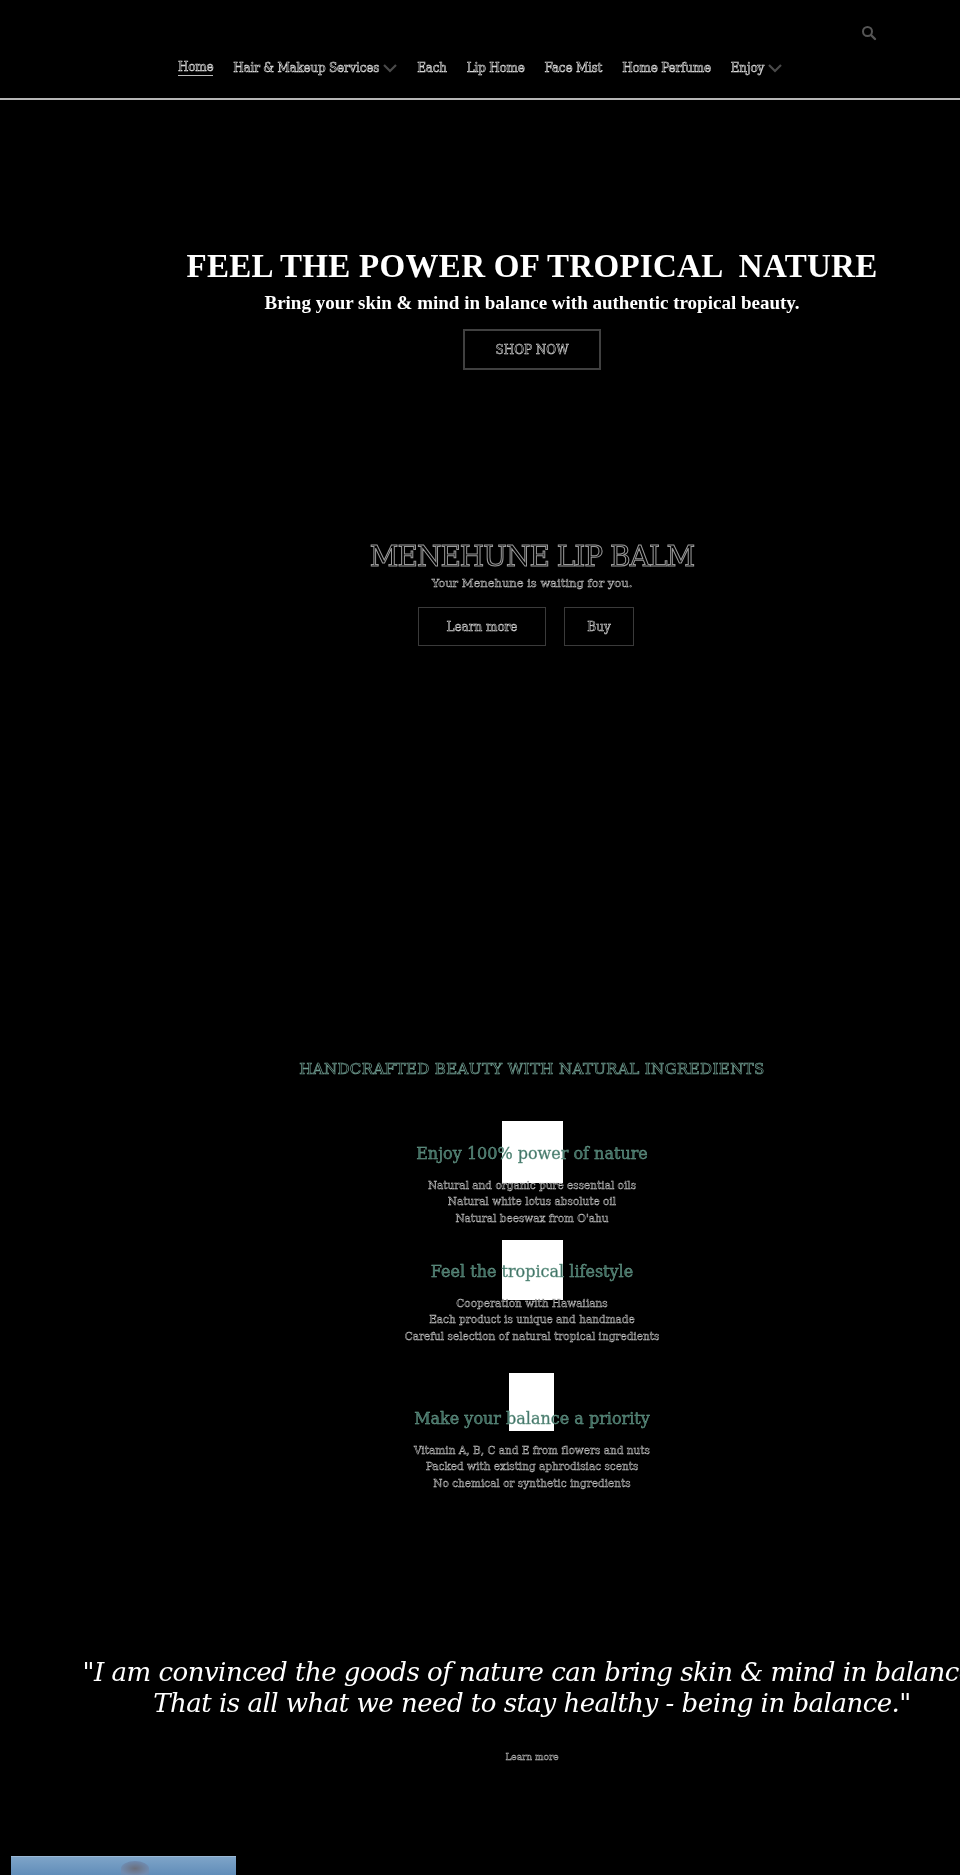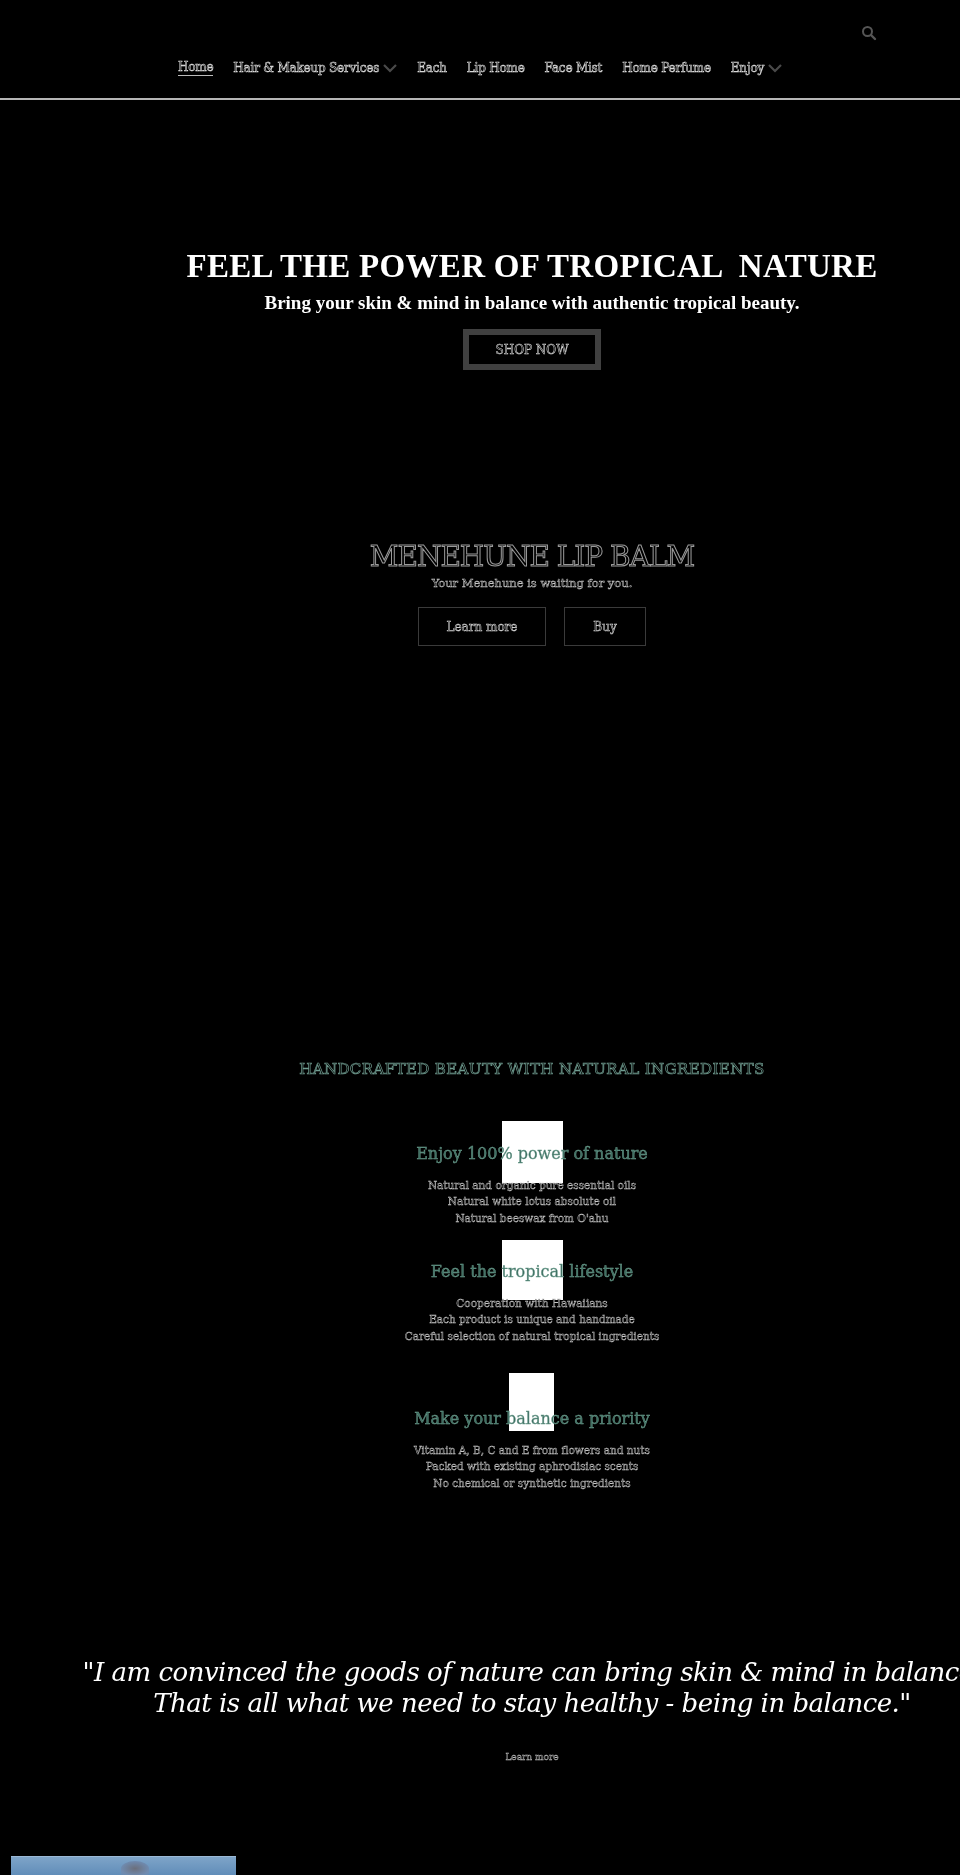--- a/index.html
+++ b/index.html
@@ -6,21 +6,21 @@
     body { width: 960px; height: 1875px; position: relative; overflow: hidden; font-family: "DejaVu Serif", serif; color: #fff; }
     .header { position: absolute; left: 0; top: 0; width: 960px; height: 99px; background: #000; }
     .header-line { position: absolute; left: 0; top: 98px; width: 960px; height: 2px; background: #b5b5b5; }
     .search-icon { position: absolute; left: 861px; top: 25px; width: 16px; height: 16px; }
     .nav { position: absolute; top: 60px; left: 0; width: 960px; display: flex; justify-content: center; align-items: center; gap: 4px; }
     .nav-item { display: flex; align-items: center; font-family: "DejaVu Serif", serif; font-size: 12px; color: #000; -webkit-text-stroke: 0.6px #d8d8d8; margin: 0 8px; white-space: nowrap; letter-spacing: -0.2px; cursor: pointer; }
     .nav-item.active { border-bottom: 1px solid #bbb; padding-bottom: 1px; }
     .chev { width: 14px; height: 10px; margin-left: 4px; }
     .hero-title { position: absolute; top: 248px; left: 0; width: 1064px; text-align: center; font-family: "Liberation Serif", serif; font-size: 33px; font-weight: bold; color: #fff; letter-spacing: 0.3px; white-space: pre; }
     .hero-sub { position: absolute; top: 292px; left: 0; width: 1064px; text-align: center; font-family: "Liberation Serif", serif; font-size: 19px; font-weight: bold; color: #fff; }
-    .btn-outline { position: absolute; border: 6px solid #404040; display: flex; align-items: center; justify-content: center; background: #000; box-sizing: border-box; cursor: pointer; }
+    .btn-outline { position: absolute; border: 2px solid #404040; display: flex; align-items: center; justify-content: center; background: #000; box-sizing: border-box; cursor: pointer; }
     .btn-text { font-family: "DejaVu Serif", serif; font-size: 12px; color: #000; -webkit-text-stroke: 0.55px #d0d0d0; }
     .lip-title { position: absolute; top: 540px; left: 0; width: 1064px; text-align: center; font-family: "DejaVu Serif", serif; font-size: 28px; color: #000; -webkit-text-stroke: 1px #9a9a9a; letter-spacing: -1px; }
     .lip-sub { position: absolute; top: 576px; left: 0; width: 1064px; text-align: center; font-family: "DejaVu Serif", serif; font-size: 11.5px; color: #000; -webkit-text-stroke: 0.5px #c8c8c8; }
     .section-heading { position: absolute; top: 1060px; left: 0; width: 1064px; text-align: center; font-family: "DejaVu Serif", serif; font-size: 15px; color: #000; -webkit-text-stroke: 0.7px #6f9c90; letter-spacing: 0.4px; }
     .white-box { position: absolute; background: #fff; }
     .feature-title { position: absolute; left: 0; width: 1064px; text-align: center; font-family: "DejaVu Serif", serif; font-size: 16px; color: #3f6f63; -webkit-text-stroke: 0.4px #6fa090; }
     .feature-line { position: absolute; left: 0; width: 1064px; text-align: center; font-family: "DejaVu Serif", serif; font-size: 10.5px; color: #000; -webkit-text-stroke: 0.45px #c8c8c8; }
     .quote { position: absolute; left: 0; width: 1064px; text-align: center; font-family: "DejaVu Serif", serif; font-style: italic; font-size: 26px; color: #fff; white-space: nowrap; letter-spacing: -0.5px; }
     .learn-small { position: absolute; top: 1752px; left: 0; width: 1064px; text-align: center; font-family: "DejaVu Serif", serif; font-size: 9px; color: #000; -webkit-text-stroke: 0.45px #bbb; cursor: pointer; }
     .bottom-image { position: absolute; left: 11px; top: 1856px; width: 225px; height: 19px; background: linear-gradient(180deg, #7ea4c8 0%, #5f8cb8 100%); border-top: 1px solid #9bb9d6; }
@@ -74,21 +74,21 @@
     <span class="btn-text">SHOP NOW</span>
   </div>
 </section>
 
 <section>
   <div class="lip-title">MENEHUNE LIP BALM</div>
   <div class="lip-sub">Your Menehune is waiting for you.</div>
   <div class="btn-outline" style="left:418px; top:607px; width:128px; height:39px; border-width:1px; border-color:#3a3a3a;">
     <span class="btn-text">Learn more</span>
   </div>
-  <div class="btn-outline" style="left:564px; top:607px; width:82px; height:39px; border-width:1px; border-color:#3a3a3a;">
+  <div class="btn-outline" style="left:564px; top:607px; width:70px; height:39px; border-width:1px; border-color:#3a3a3a;">
     <span class="btn-text">Buy</span>
   </div>
 </section>
 
 <section>
   <div class="section-heading">HANDCRAFTED BEAUTY WITH NATURAL INGREDIENTS</div>
 
   <div class="white-box" style="left:502px; top:1121px; width:61px; height:62px;"></div>
   <div class="feature-title" style="top:1144px;">Enjoy 100% power of nature</div>
   <div class="feature-line" style="top:1179px;">Natural and organic pure essential oils</div>

